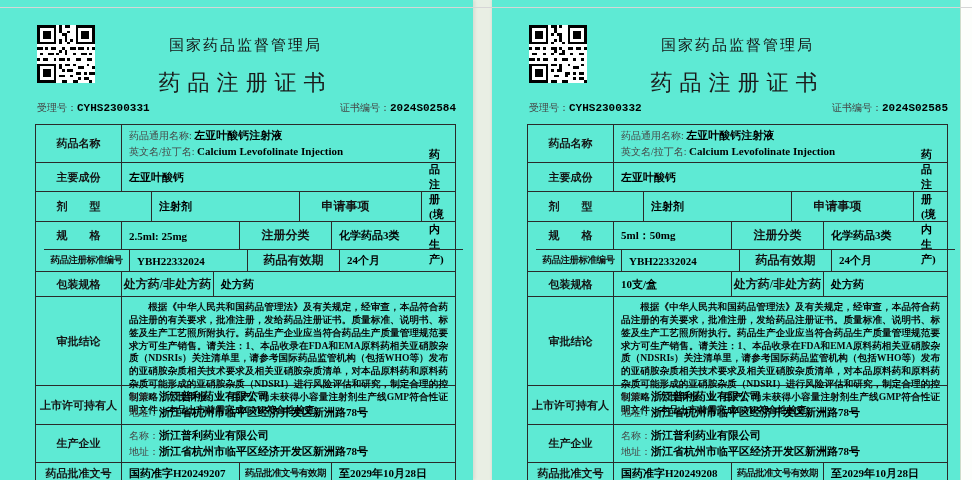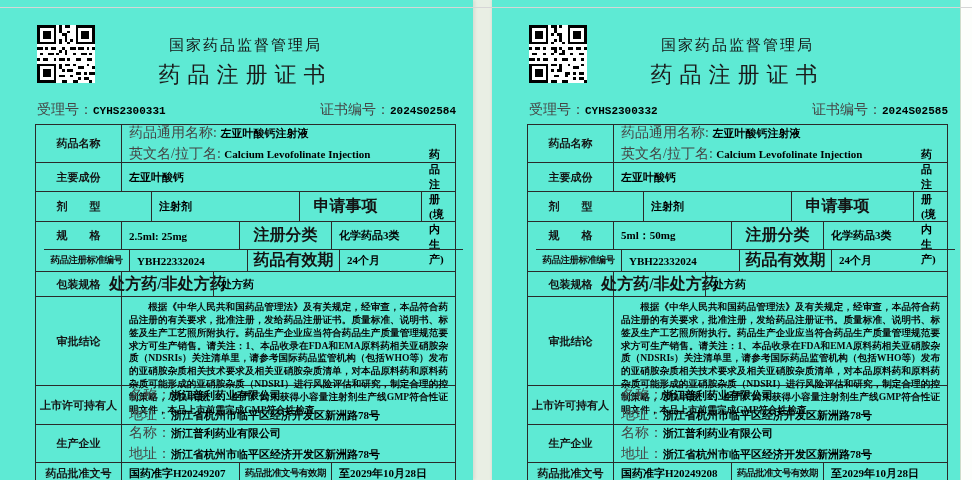--- a/index.html
+++ b/index.html
@@ -26,21 +26,21 @@
   }
   .qr {
     position: absolute; left: 37px; top: 25px; width: 58px; height: 58px;
   }
   .qr svg { width: 100%; height: 100%; shape-rendering: crispEdges; }
   .agency {
     position: absolute; top: 36px; left: 35px; width: 421px;
     text-align: center; font-size: 15px; letter-spacing: 2px; color: #151515;
   }
   .doc-title {
-    position: absolute; top: 60px; left: 35px; width: 421px;
+    position: absolute; top: 68px; left: 35px; width: 421px;
     text-align: center; font-size: 22px; letter-spacing: 7px; color: #1a1a1a;
   }
   .accept-line {
     position: absolute; top: 101px; left: 37px; width: 419px;
     display: flex; justify-content: space-between;
     font-size: 11px; color: #222;
   }
   .accept-line b { font-weight: bold; color: #000; font-family: Liberation Mono, monospace; }
   .cert-table {
     position: absolute; top: 124px; left: 35px; width: 421px;
@@ -49,35 +49,35 @@
   }
   .row { display: flex; border-top: 1px solid #2a2a2a; width: 100%; }
   .row:first-child { border-top: none; }
   .cell { border-left: 1px solid #2a2a2a; display: flex; align-items: center; min-width: 0; }
   .cell:first-child { border-left: none; }
   .lbl { justify-content: center; text-align: center; font-weight: bold; color: #141414; white-space: nowrap; }
   .val { padding: 2px 7px; font-weight: bold; color: #000; }
   .c-label  { width: 85px;  flex: 0 0 85px; }
   .c-rest   { flex: 1 1 auto; }
   .c-v1     { width: 118px; flex: 0 0 118px; }
-  .c-l2     { width: 92px;  flex: 0 0 92px; font-size: 16px; }
+  .c-l2     { width: 92px;  flex: 0 0 92px; font-size: 12px; }
   .c-v2     { flex: 1 1 auto; }
   .r-name   { height: 37px; }
   .r-ing    { height: 29px; }
   .r-form   { height: 30px; gap: 30px; }
   .r-spec   { height: 28px; }
   .r-std    { height: 22px; margin-left: 8px; }
   .r-pack   { height: 25px; }
   .r-concl  { height: 89px; }
   .r-holder { height: 39px; }
   .r-manuf  { height: 38px; }
   .r-appr   { height: 22px; }
   .two-line { flex-direction: column; align-items: flex-start; justify-content: center; }
   .two-line .line { line-height: 1.45; white-space: nowrap; }
-  .sub { font-weight: normal; color: #454545; font-size: 14px; }
+  .sub { font-weight: normal; color: #454545; font-size: 10px; }
   .std-lbl { font-size: 9.5px; letter-spacing: -0.5px; }
   .concl-val {
     display: block; align-items: initial;
     padding: 4px 7px 3px 7px;
     font-size: 9.6px; line-height: 1.34; font-weight: bold;
     text-align: justify; text-indent: 2em; color: #0a0a0a;
   }
   .appr-l2 { font-size: 9.5px; letter-spacing: -0.5px; }
 </style>
 </head>
@@ -220,20 +220,21 @@
       <div class="cell val c-v2">化学药品3类</div>
     </div>
     <div class="row r-std">
       <div class="cell lbl c-label std-lbl">药品注册标准编号</div>
       <div class="cell val c-v1">YBH22332024</div>
       <div class="cell lbl c-l2">药品有效期</div>
       <div class="cell val c-v2">24个月</div>
     </div>
     <div class="row r-pack">
       <div class="cell lbl c-label">包装规格</div>
+      <div class="cell val c-v1">10支/盒</div>
       <div class="cell lbl c-l2">处方药/非处方药</div>
       <div class="cell val c-v2">处方药</div>
     </div>
     <div class="row r-concl">
       <div class="cell lbl c-label">审批结论</div>
       <div class="cell c-rest concl-val">根据《中华人民共和国药品管理法》及有关规定，经审查，本品符合药品注册的有关要求，批准注册，发给药品注册证书。质量标准、说明书、标签及生产工艺照所附执行。药品生产企业应当符合药品生产质量管理规范要求方可生产销售。请关注：1、本品收录在FDA和EMA原料药相关亚硝胺杂质（NDSRIs）关注清单里，请参考国际药品监管机构（包括WHO等）发布的亚硝胺杂质相关技术要求及相关亚硝胺杂质清单，对本品原料药和原料药杂质可能形成的亚硝胺杂质（NDSRI）进行风险评估和研究，制定合理的控制策略，尽快申报。2、生产厂尚未获得小容量注射剂生产线GMP符合性证明文件，本品上市前需完成GMP符合性检查。</div>
     </div>
     <div class="row r-holder">
       <div class="cell lbl c-label">上市许可持有人</div>
       <div class="cell val c-rest two-line">

